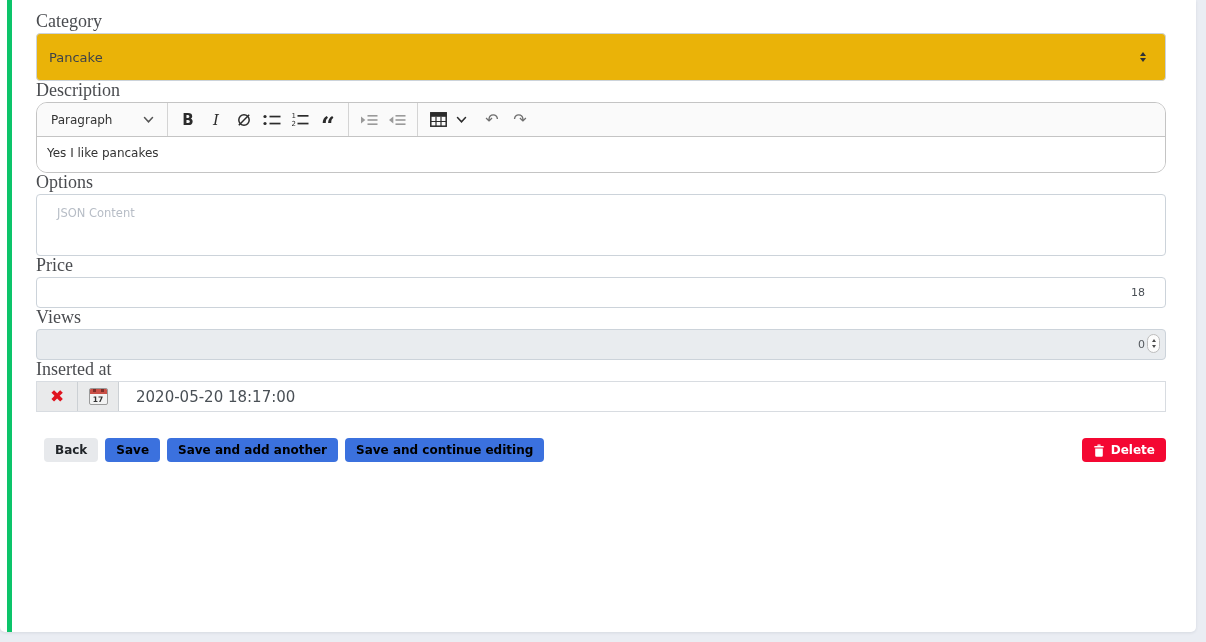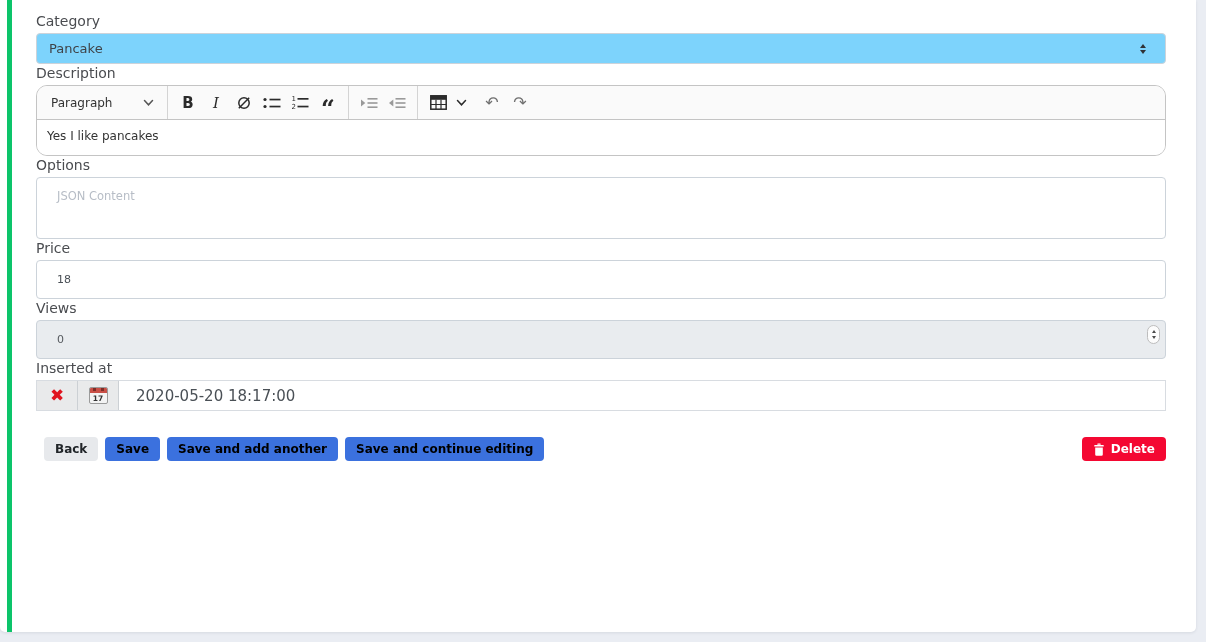--- a/index.html
+++ b/index.html
@@ -10,25 +10,25 @@
   }
   .card{
     position:absolute;left:0;top:0;width:1196px;height:632px;
     background:#ffffff;border-radius:0 0 5px 5px;
     box-shadow:0 1px 3px rgba(40,50,70,.10);
   }
   .accent-bar{position:absolute;left:7px;top:0;width:5px;height:632px;background:#0cc46a;}
   .content{position:absolute;left:36px;top:0;width:1130px;}
   .group{margin-top:1px;}
   .group.first{margin-top:0;padding-top:13px;}
-  .field-label{display:block;font-size:14px;line-height:16px;color:#4a4c50;margin:0 0 4px 0;}
+  .field-label{display:block;font-size:18px;line-height:16px;color:#4a4c50;margin:0 0 4px 0;font-family:Liberation Serif, serif;}
 
   
   .select-box{
-    box-sizing:border-box;height:31px;border:1px solid #ccd3da;border-radius:4px;background:#7dd3fc;
+    box-sizing:border-box;height:48px;border:1px solid #ccd3da;border-radius:4px;background:#eab308;
     display:flex;align-items:center;justify-content:space-between;padding:0 12px;
     font-size:13px;color:#3f4348;cursor:default;
   }
   .updown{display:flex;flex-direction:column;align-items:center;gap:2px;margin-right:7px;}
   .updown .t-up{width:0;height:0;border-left:3.5px solid transparent;border-right:3.5px solid transparent;border-bottom:4.5px solid #2f3237;}
   .updown .t-dn{width:0;height:0;border-left:3.5px solid transparent;border-right:3.5px solid transparent;border-top:4.5px solid #2f3237;}
 
   
   .editor{border:1px solid #c4c4c4;border-radius:11px;overflow:hidden;}
   .toolbar{height:33px;background:#fafafa;border-bottom:1px solid #c4c4c4;display:flex;align-items:center;padding:0 7px;}
@@ -45,23 +45,24 @@
   .json-area{
     box-sizing:border-box;display:block;width:100%;height:62px;border:1px solid #ccd3da;border-radius:4px;
     padding:11px 20px;font-size:11.5px;color:#4a5056;resize:none;outline:none;
     font-family:"DejaVu Sans","Liberation Sans",sans-serif;background:#fff;
   }
   .json-area::placeholder{color:#b7bdc6;opacity:1;}
 
   
   .num-wrap{position:relative;}
   .text-input{
-    box-sizing:border-box;display:block;width:100%;height:39px;border:1px solid #ccd3da;border-radius:4px;
+    box-sizing:border-box;display:block;width:100%;height:31px;border:1px solid #ccd3da;border-radius:4px;
     padding:0 20px;font-size:11px;color:#4a5056;outline:none;background:#fff;
     font-family:"DejaVu Sans","Liberation Sans",sans-serif;
+    text-align:right;
   }
   .text-input.disabled{background:#e9ecef;color:#55595e;}
   .spinner{
     position:absolute;right:6px;top:5px;width:13px;height:19px;box-sizing:border-box;
     border:1px solid #bdbdbd;border-radius:9px;background:#fcfcfc;
     display:flex;flex-direction:column;align-items:center;justify-content:center;gap:3px;cursor:pointer;
   }
   .spinner .s-up{width:0;height:0;border-left:2.8px solid transparent;border-right:2.8px solid transparent;border-bottom:3.6px solid #4a4a4a;}
   .spinner .s-dn{width:0;height:0;border-left:2.8px solid transparent;border-right:2.8px solid transparent;border-top:3.6px solid #4a4a4a;}
 

